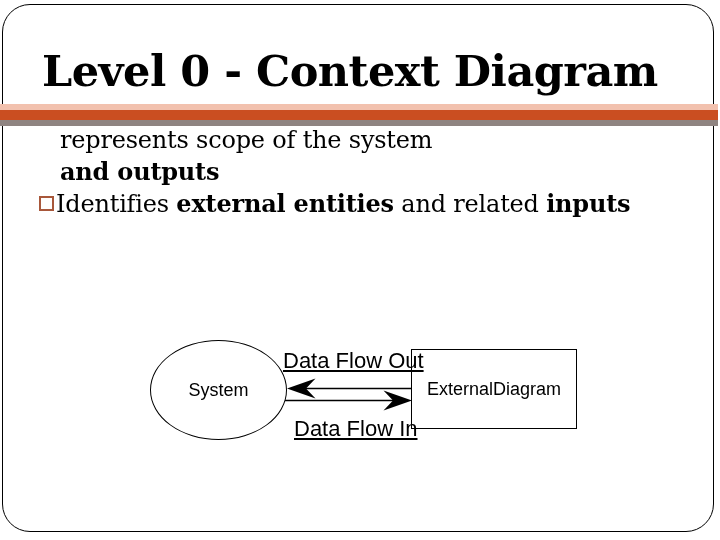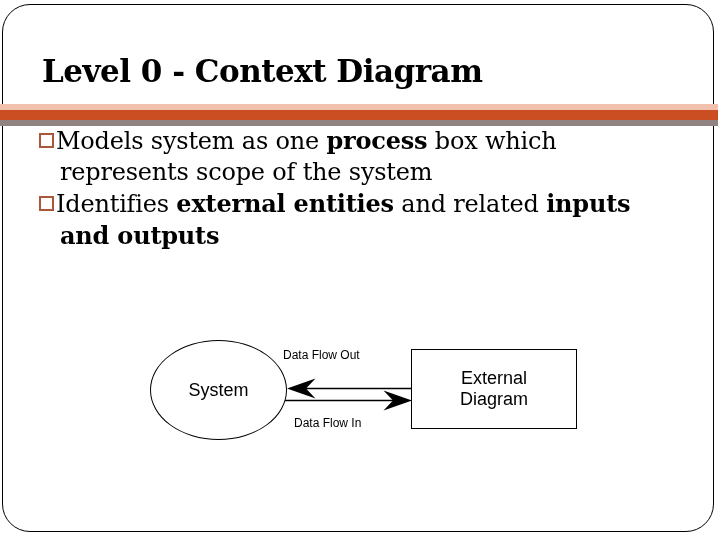--- a/index.html
+++ b/index.html
@@ -3,21 +3,21 @@
 <meta charset="utf-8">
 <style>
   html,body{margin:0;padding:0;background:#ffffff;}
   body{position:relative;width:720px;height:540px;overflow:hidden;
        font-family:"DejaVu Serif",serif;color:#000;}
 
   .frame{position:absolute;left:2px;top:4px;width:710px;height:526px;
          border:1.5px solid #000;border-radius:28px;background:#fff;}
 
   .title{position:absolute;left:42px;top:50px;margin:0;
-         font-size:31px;line-height:43px;font-weight:bold;
+         font-size:43px;line-height:43px;font-weight:bold;
          letter-spacing:-0.5px;white-space:nowrap;}
 
   .rule{position:absolute;left:0;top:104px;width:718px;}
   .rule div{width:100%;}
   .rule .s1{height:6px;}
   .rule .s2{height:10px;}
   .rule .s3{height:6px;}
 
   .bullets{position:absolute;left:39px;top:125px;width:670px;
            font-size:24px;line-height:31px;letter-spacing:-0.2px;}
@@ -29,45 +29,44 @@
 
   .diagram-layer{position:absolute;left:0;top:0;width:720px;height:540px;}
   .sans{font-family:"Liberation Sans","DejaVu Sans",sans-serif;}
 
   .node-ellipse{position:absolute;left:150px;top:340px;width:135px;height:98px;
                 border:1.3px solid #000;border-radius:50%;
                 display:flex;align-items:center;justify-content:center;
                 font-size:18px;background:#fff;}
   .node-box{position:absolute;left:411px;top:349px;width:164px;height:78px;
             border:1.4px solid #000;background:#fff;
-            display:flex;flex-direction:column;align-items:center;justify-content:center;
+            display:flex;flex-direction:row;align-items:center;justify-content:center;
             font-size:18px;line-height:21px;text-align:center;}
-  .flow-label{position:absolute;font-size:12px;white-space:nowrap;}
+  .flow-label{position:absolute;font-size:22px;white-space:nowrap;text-decoration:underline;}
   .flow-out{left:283px;top:348px;}
   .flow-in{left:288px;top:416px;margin-left:6px;}
   .arrows{position:absolute;left:0;top:0;}
 </style>
 </head>
 <body>
 
 <div class="frame"></div>
 
 <h1 class="title">Level 0 - Context Diagram</h1>
 
 <div class="rule">
   <div class="s1" style="background: rgb(242, 193, 174);"></div>
   <div class="s2" style="background: rgb(202, 78, 33);"></div>
   <div class="s3" style="background: rgb(143, 132, 129);"></div>
 </div>
 
 <div class="bullets" id="bullet-list">
-    <div class="bline"><span class="marker" style="border-color: rgb(168, 87, 58);"></span><span class="seg">Models system as one </span><span class="seg-b">process</span><span class="seg"> box which</span></div>
     <div class="bline cont"><span class="seg">represents scope of the system</span></div>
+    <div class="bline cont"><span class="seg-b">and outputs</span></div>
     <div class="bline"><span class="marker" style="border-color: rgb(168, 87, 58);"></span><span class="seg">Identifies </span><span class="seg-b">external entities</span><span class="seg"> and related </span><span class="seg-b">inputs</span></div>
-    <div class="bline cont"><span class="seg-b">and outputs</span></div>
   </div>
 
 <div class="diagram-layer">
   <svg class="arrows" width="720" height="540" viewBox="0 0 720 540">
     <line x1="411" y1="388.5" x2="305" y2="388.5" stroke="#000" stroke-width="1.3"></line>
     <polygon points="287,388.5 315.5,378.5 306,388.5 315.5,398.5" fill="#000"></polygon>
     <line x1="284" y1="400.5" x2="394" y2="400.5" stroke="#000" stroke-width="1.3"></line>
     <polygon points="412,400.5 383.5,390.5 393,400.5 383.5,410.5" fill="#000"></polygon>
   </svg>
 

